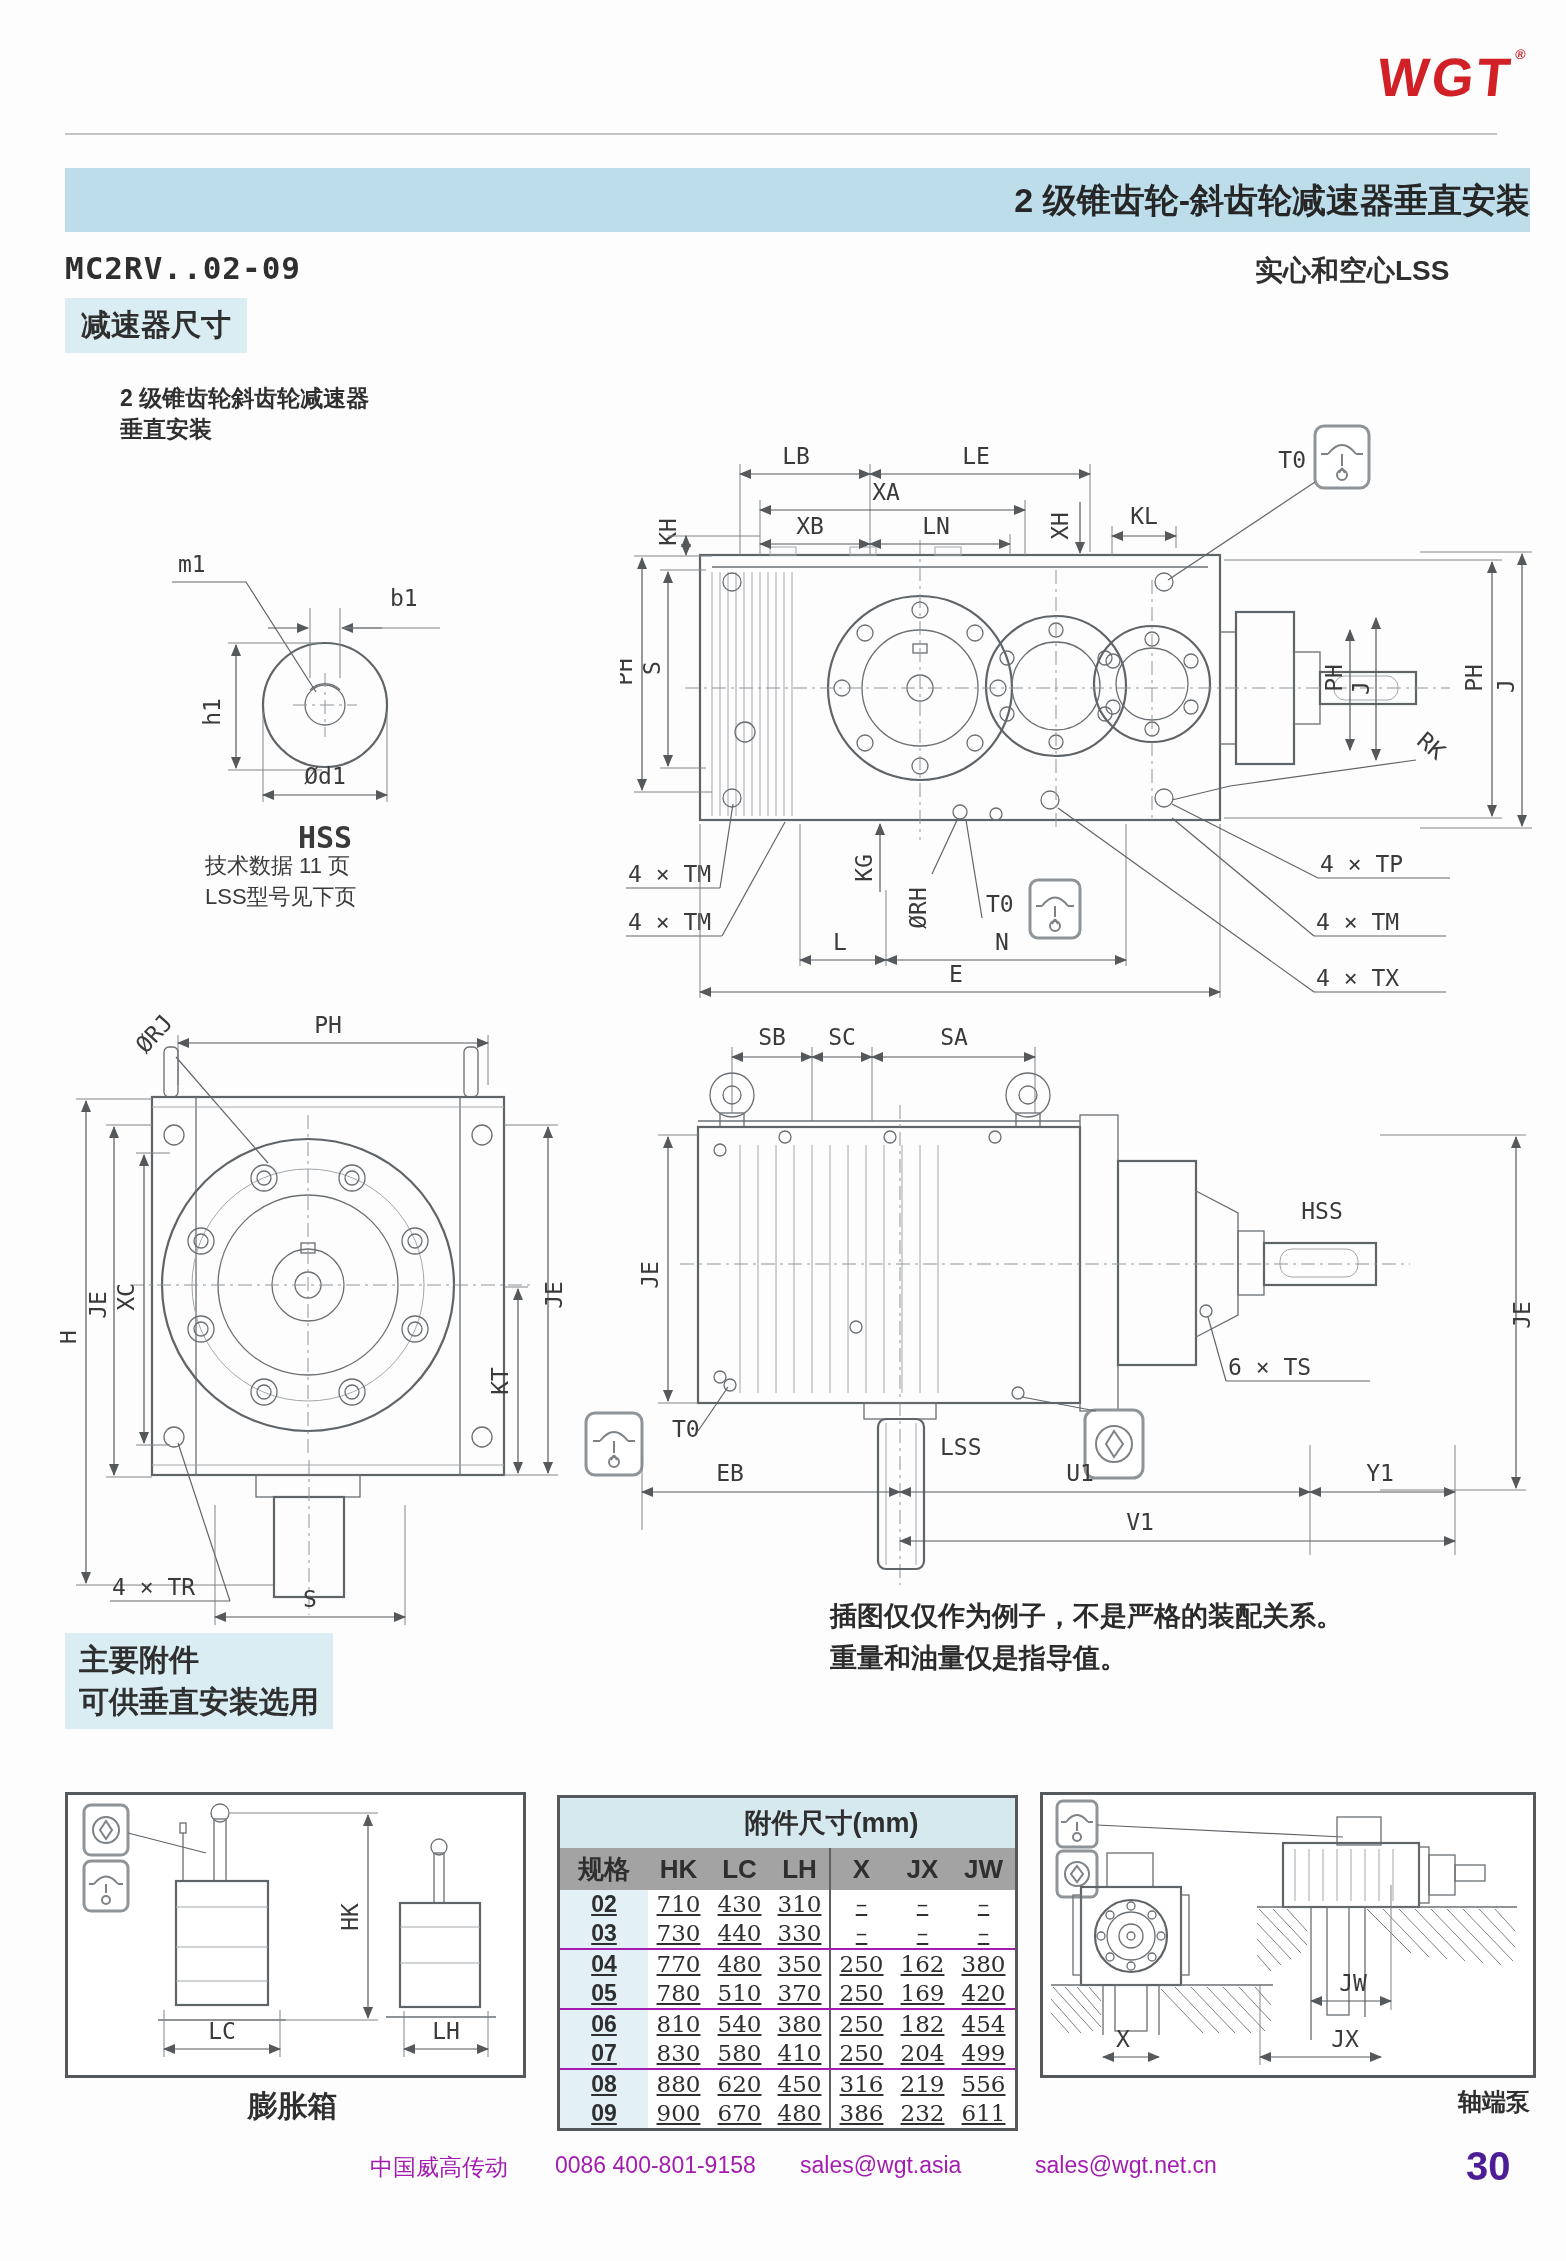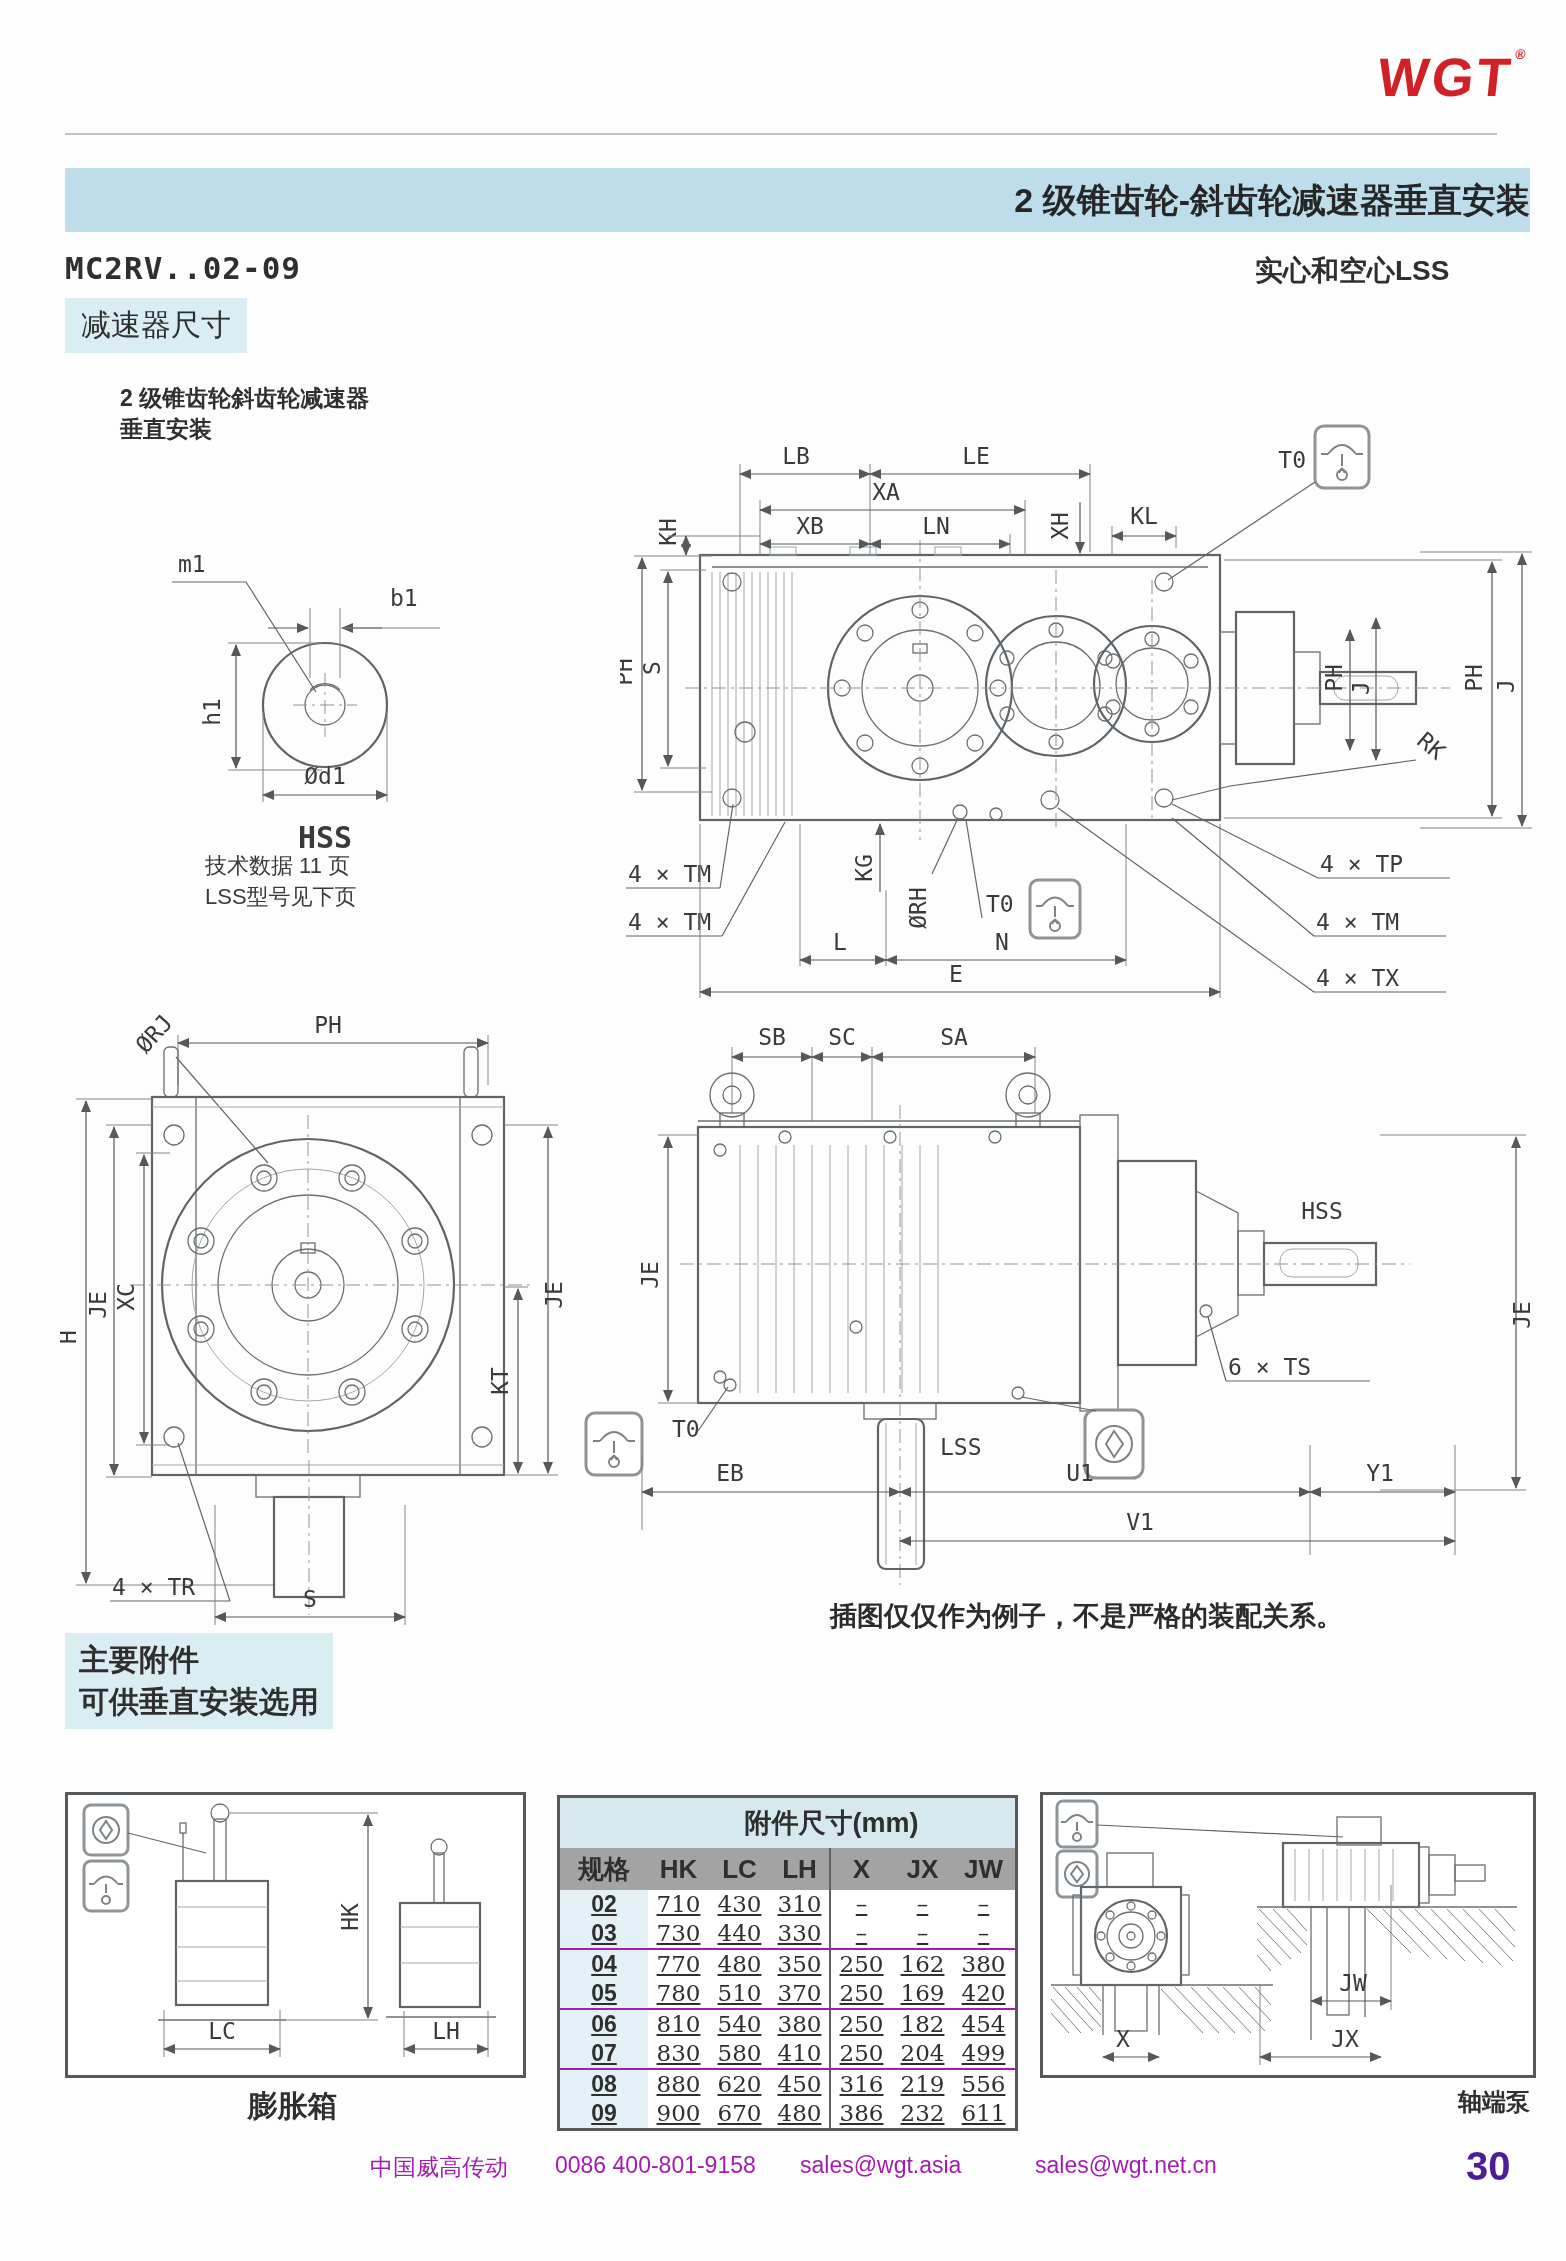--- a/index.html
+++ b/index.html
@@ -8,21 +8,21 @@
   .abs{position:absolute;}
   
   .logo{left:1378px;top:46px;font-size:54px;font-weight:900;color:#d22027;
         letter-spacing:3px;transform:skewX(-6deg);font-family:"Liberation Sans",sans-serif;}
   .logo sup{font-size:14px;vertical-align:top;}
   .toprule{left:65px;top:133px;width:1432px;height:2px;background:#c2c5c7;}
   .titlebar{left:65px;top:168px;width:1465px;height:64px;background:#bcdde9;
             font-size:34px;font-weight:700;line-height:64px;padding-left:0;box-sizing:border-box;color:#262626;text-align:right;}
   .model{left:65px;top:250px;font-size:31px;font-weight:700;font-family:"DejaVu Sans Mono",monospace;letter-spacing:1px;}
   .shaftnote{left:1255px;top:252px;font-size:28px;font-weight:700;}
-  .section{left:65px;top:298px;background:#d9edf2;font-size:30px;font-weight:400;padding:7px 16px;}
+  .section{left:65px;top:298px;background:#d9edf2;font-size:30px;font-weight:700;padding:7px 16px;}
   .intro{left:120px;top:383px;font-size:23px;line-height:31px;font-weight:600;}
   .refs{left:165px;top:850px;font-size:22px;line-height:31px;color:#3a3a3a;margin-left:40px;}
   .note{left:830px;top:1595px;font-size:27px;line-height:42px;font-weight:600;color:#2b2b2b;}
   .acc-head{left:65px;top:1633px;background:#d9edf2;font-size:30px;font-weight:700;
             line-height:42px;padding:6px 14px;}
   .boxL{left:65px;top:1792px;width:455px;height:280px;border:3px solid #55595c;background:#fff;}
   .boxR{left:1040px;top:1792px;width:490px;height:280px;border:3px solid #55595c;background:#fff;}
   .capL{left:65px;top:2086px;width:455px;text-align:center;font-size:30px;font-weight:700;}
   .capR{left:1040px;top:2086px;width:490px;text-align:right;font-size:24px;font-weight:700;}
   
@@ -437,20 +437,21 @@
     <line class="dim" x1="730" y1="507" x2="875" y2="507"></line>
     <text x="150" y="496" text-anchor="middle">EB</text>
     <text x="500" y="496" text-anchor="middle">U1</text>
     <text x="800" y="496" text-anchor="middle">Y1</text>
     <line class="dim" x1="320" y1="556" x2="875" y2="556"></line>
     <text x="560" y="545" text-anchor="middle">V1</text>
   </svg>
 
   <div class="abs note">
     <div>插图仅仅作为例子，不是严格的装配关系。</div>
+    <div>重量和油量仅是指导值。</div>
   </div>
 
   <div class="abs acc-head">
     <div>主要附件</div>
     <div>可供垂直安装选用</div>
   </div>
 
   <div class="abs boxL">
     <svg width="449" height="274" viewBox="0 0 449 274">
       <g transform="translate(16,10)">

